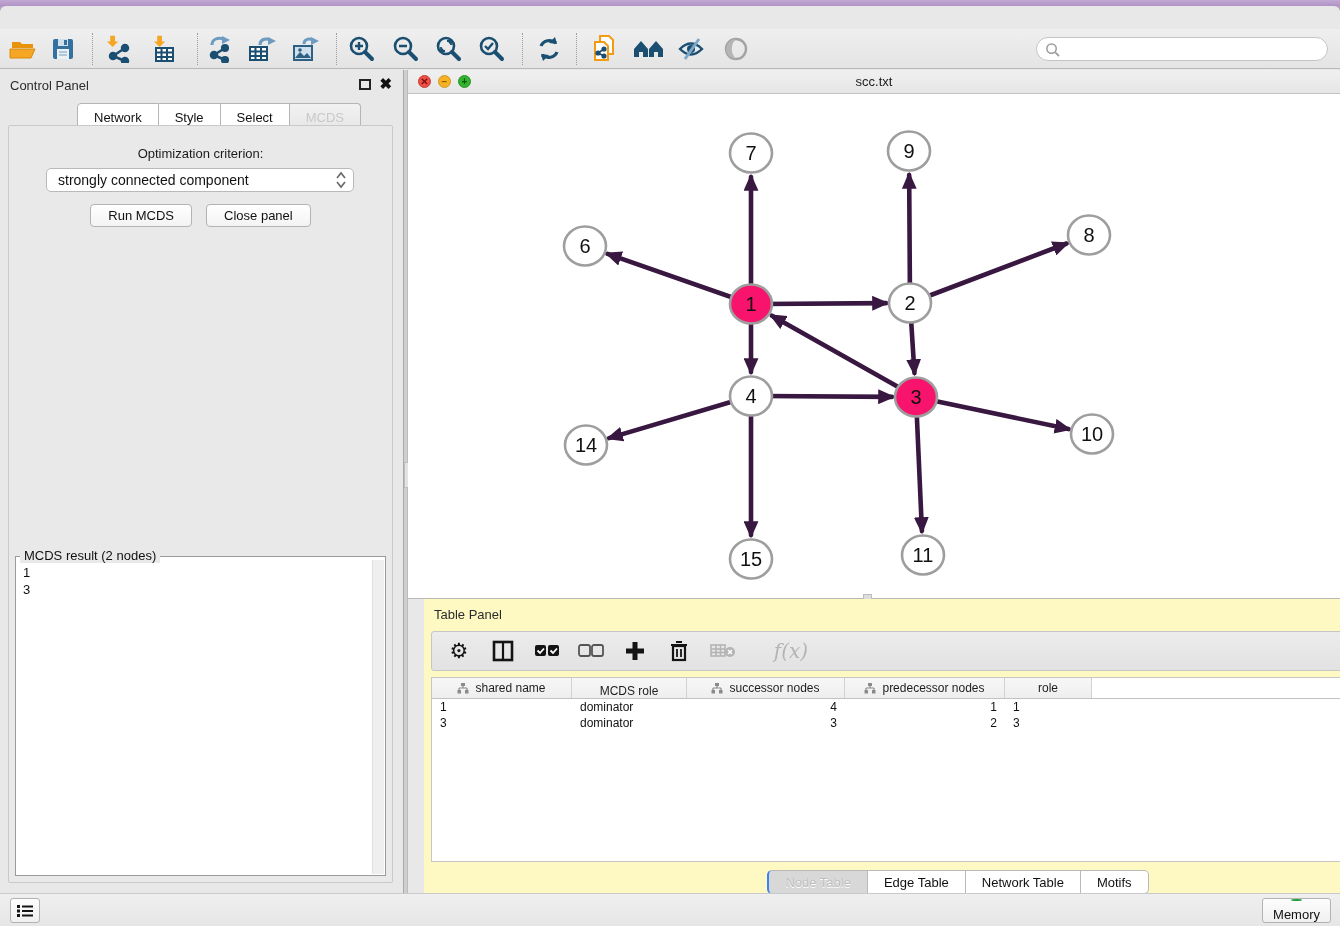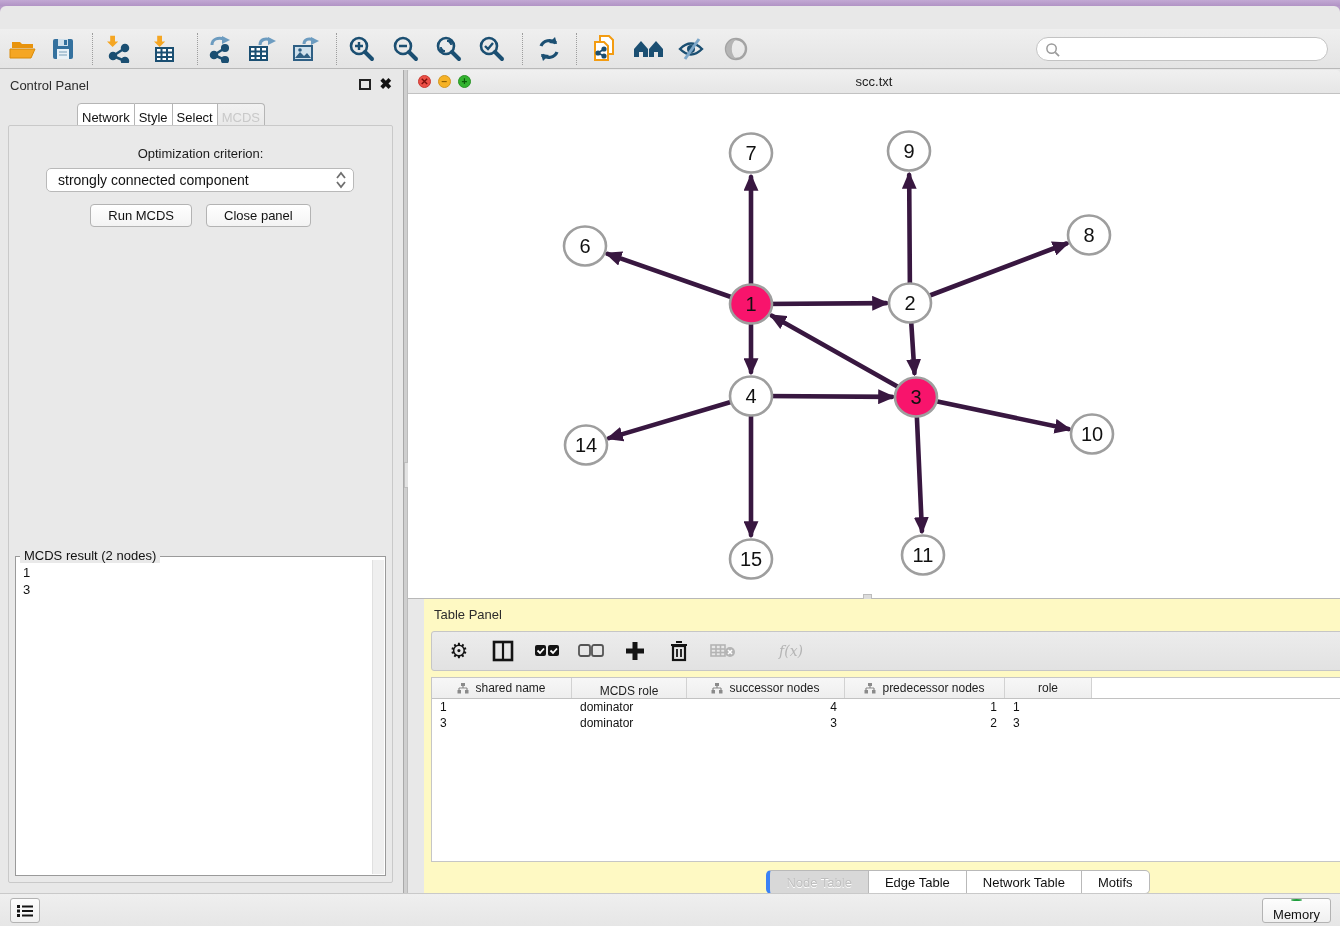--- a/index.html
+++ b/index.html
@@ -28,21 +28,21 @@
 
   
   .control-panel { position:absolute; left:0; top:0; width:403px; height:829px; background:#e8e8e8; }
   .panel-head { position:absolute; left:0; top:0; width:100%; height:30px; }
   .panel-title { position:absolute; left:10px; top:8px; font-size:13px; color:#2c2c2c; }
   .float-ico { position:absolute; width:12px; height:11px; border:2px solid #222; background:transparent; }
   .close-ico { position:absolute; font-size:15px; font-weight:bold; color:#111; line-height:14px; }
   .cp-float { right:32px; top:9px; } .cp-close { right:11px; top:7px; }
 
   .cp-tabs { position:absolute; left:77px; top:33px; height:23px; display:flex; }
-  .cp-tab { height:28px; background:#fff; border:1px solid #b5b5b5; border-left:none; font-size:13px; color:#111; display:flex; align-items:center; justify-content:center; padding:0 4px; }
+  .cp-tab { height:28px; background:#fff; border:1px solid #b5b5b5; border-left:none; font-size:13px; color:#111; display:flex; align-items:center; justify-content:center; padding:0 16px; }
   .cp-tab:first-child { border-left:1px solid #b5b5b5; border-radius:4px 0 0 0; }
   .cp-tab.mcds { background:linear-gradient(#f2f2f2,#e6e6e6); color:#c9c9c9; border-radius:0 4px 0 0; border-bottom-color:#e9e9e9; }
 
   .cp-body { position:absolute; left:8px; top:55px; width:385px; height:758px; background:#e9e9e9; border:1px solid #c9c9c9; border-radius:2px; }
   .opt-label { position:absolute; top:20px; width:100%; text-align:center; font-size:13px; color:#1b1b1b; }
   .criterion { position:absolute; left:37px; top:42px; width:308px; height:24px; background:#fff; border:1px solid #b9b9b9; border-radius:5px; display:flex; align-items:center; padding:0 6px 0 11px; font-size:14px; color:#111; }
   .criterion .val { flex:1; }
   .cp-buttons { position:absolute; top:78px; width:100%; display:flex; justify-content:center; gap:14px; }
   .btn { height:23px; background:linear-gradient(#ffffff,#f3f3f3); border:1px solid #b3b3b3; border-radius:4px; font-size:13px; color:#111; padding:0 17px; font-family:"Liberation Sans",sans-serif; }
 
@@ -64,32 +64,32 @@
   .net-grip { position:absolute; left:455px; bottom:-5px; width:9px; height:9px; background:#dcdcdc; border:1px solid #bdbdbd; }
 
   
   .table-panel { position:absolute; left:16px; top:529px; width:1068px; height:300px; background:#fef9c3; }
   .tp-head { position:absolute; left:0; top:0; width:100%; height:28px; }
   .tp-title { position:absolute; left:10px; top:8px; font-size:13px; color:#2c2c2c; }
   .tp-float { right:33px; top:9px; } .tp-close { right:12px; top:7px; }
   .tp-toolbar { position:absolute; left:7px; top:32px; width:917px; height:40px; background:linear-gradient(#ececec,#e2e2e2); border:1px solid #c6c6c6; border-radius:3px; display:flex; align-items:center; gap:14px; padding-left:12px; }
   .tp-tbtn { width:30px; height:30px; border:none; background:transparent; display:flex; align-items:center; justify-content:center; }
   .gear-glyph { font-size:21px; color:#141414; line-height:22px; }
-  .fx-glyph { font-family:"DejaVu Serif", serif; font-style:italic; font-size:14px; color:#b4b4b4;margin-left:48px; }
+  .fx-glyph { font-family:"DejaVu Serif", serif; font-style:italic; font-size:20px; color:#b4b4b4;margin-left:48px; }
 
   .tp-table { position:absolute; left:7px; top:78px; width:917px; height:185px; background:#fff; border:1px solid #c6c6c6; overflow:hidden; }
   .thead-row { display:flex; height:21px; border-bottom:1px solid #c2c2c2; background:#f3f3f3; }
   .th { display:flex; align-items:center; justify-content:center; gap:6px; font-size:12px; color:#1d1d1d; border-right:1px solid #d2d2d2; background:linear-gradient(#f7f7f7,#eeeeee); }
   .th-fill { flex:1; background:#fff; border-right:none; }
   .trow { display:flex; height:16px; font-size:12px; color:#111; }
   .td { padding:1px 8px 0 8px; white-space:nowrap; overflow:hidden; }
 
   .tp-tabs { position:absolute; left:0; top:271px; width:100%; display:flex; justify-content:center; }
   .tp-tab { height:24px; display:flex; align-items:center; padding:0 16px; background:#fff; border:1px solid #b9b9b9; border-left:none; font-size:13px; font-weight:500; color:#111; }
-  .tp-tab:first-child { border-left:4px solid #3b82f6; border-radius:5px 0 0 5px; }
+  .tp-tab:first-child { border-left:2px solid #3b82f6; border-radius:5px 0 0 5px; }
   .tp-tab:last-child { border-radius:0 5px 5px 0; }
   .tp-tab.active { background:#d8d8d8; color:#bfbfbf; text-shadow:0 1px 0 #fff; }
 
   
   .statusbar { position:absolute; left:0; top:887px; width:1340px; height:33px; background:linear-gradient(#efefef,#e6e6e6); border-top:1px solid #c9c9c9; }
   .sb-left-btn { position:absolute; left:10px; top:4px; width:30px; height:25px; background:linear-gradient(#fdfdfd,#f0f0f0); border:1px solid #b3b3b3; border-radius:3px; display:flex; align-items:center; justify-content:center; }
   .memory-btn { position:absolute; right:9px; top:4px; height:25px; background:linear-gradient(#fdfdfd,#f0f0f0); border:1px solid #b3b3b3; border-radius:3px; display:flex; align-items:center; gap:6px; padding:0 10px; font-size:13px; color:#111;flex-direction:column; }
   .mem-dot { width:11px; height:11px; border-radius:50%; background:#1f9e3d; }
 
   svg { display:block; }

